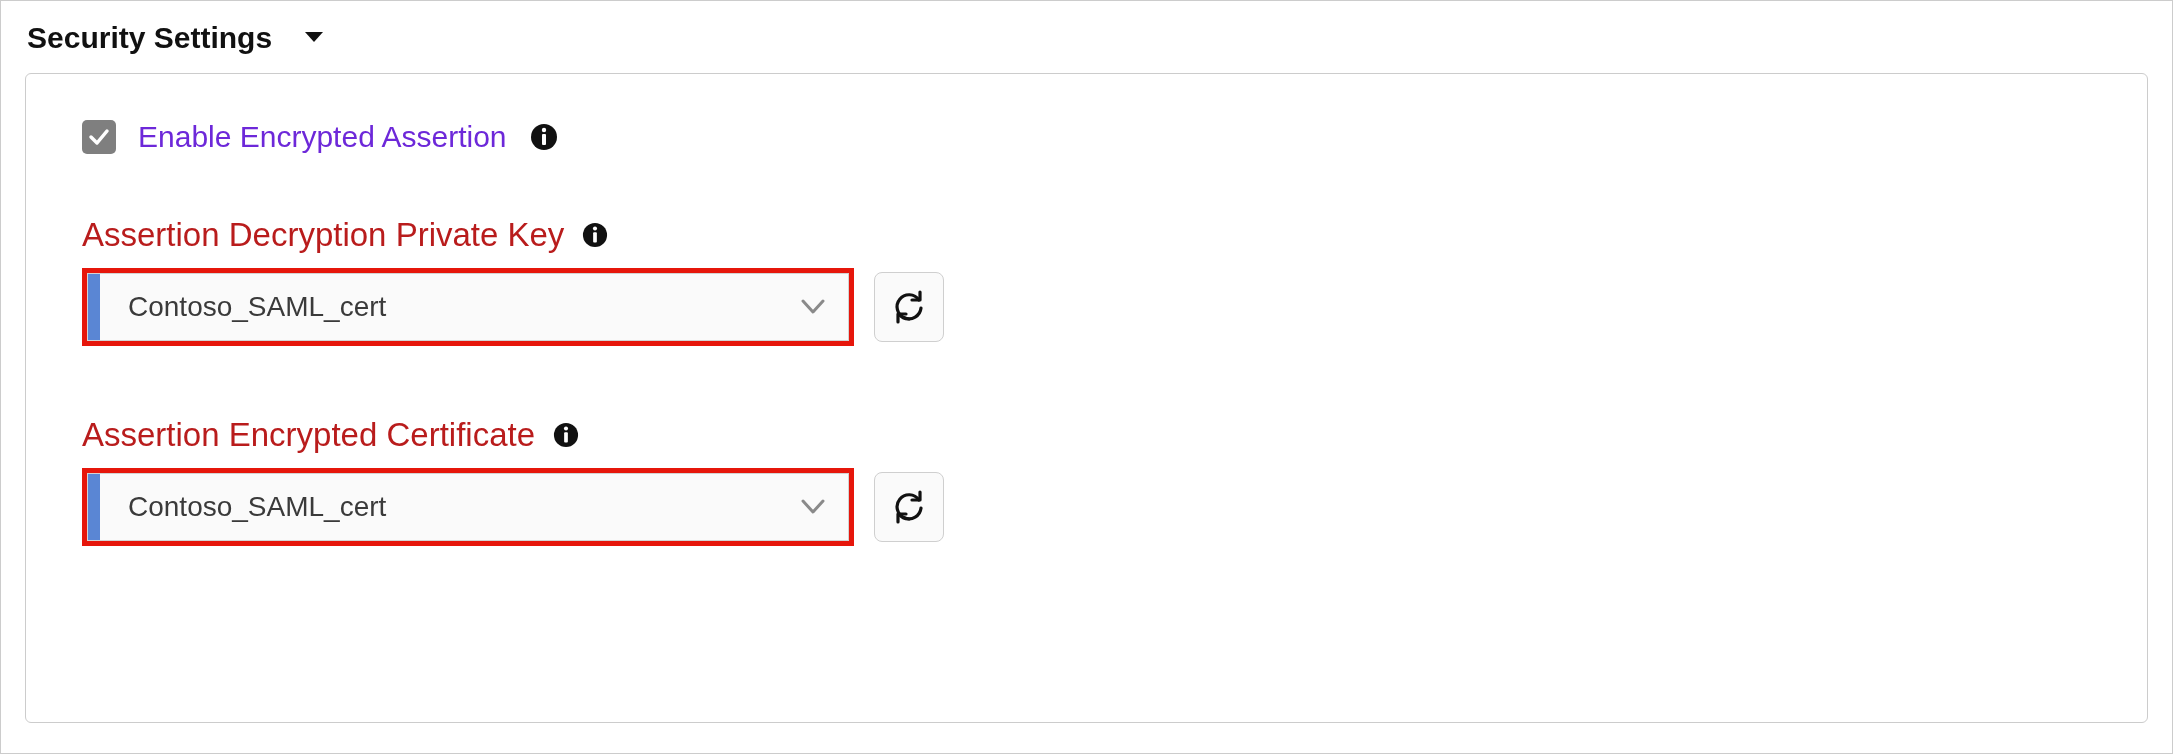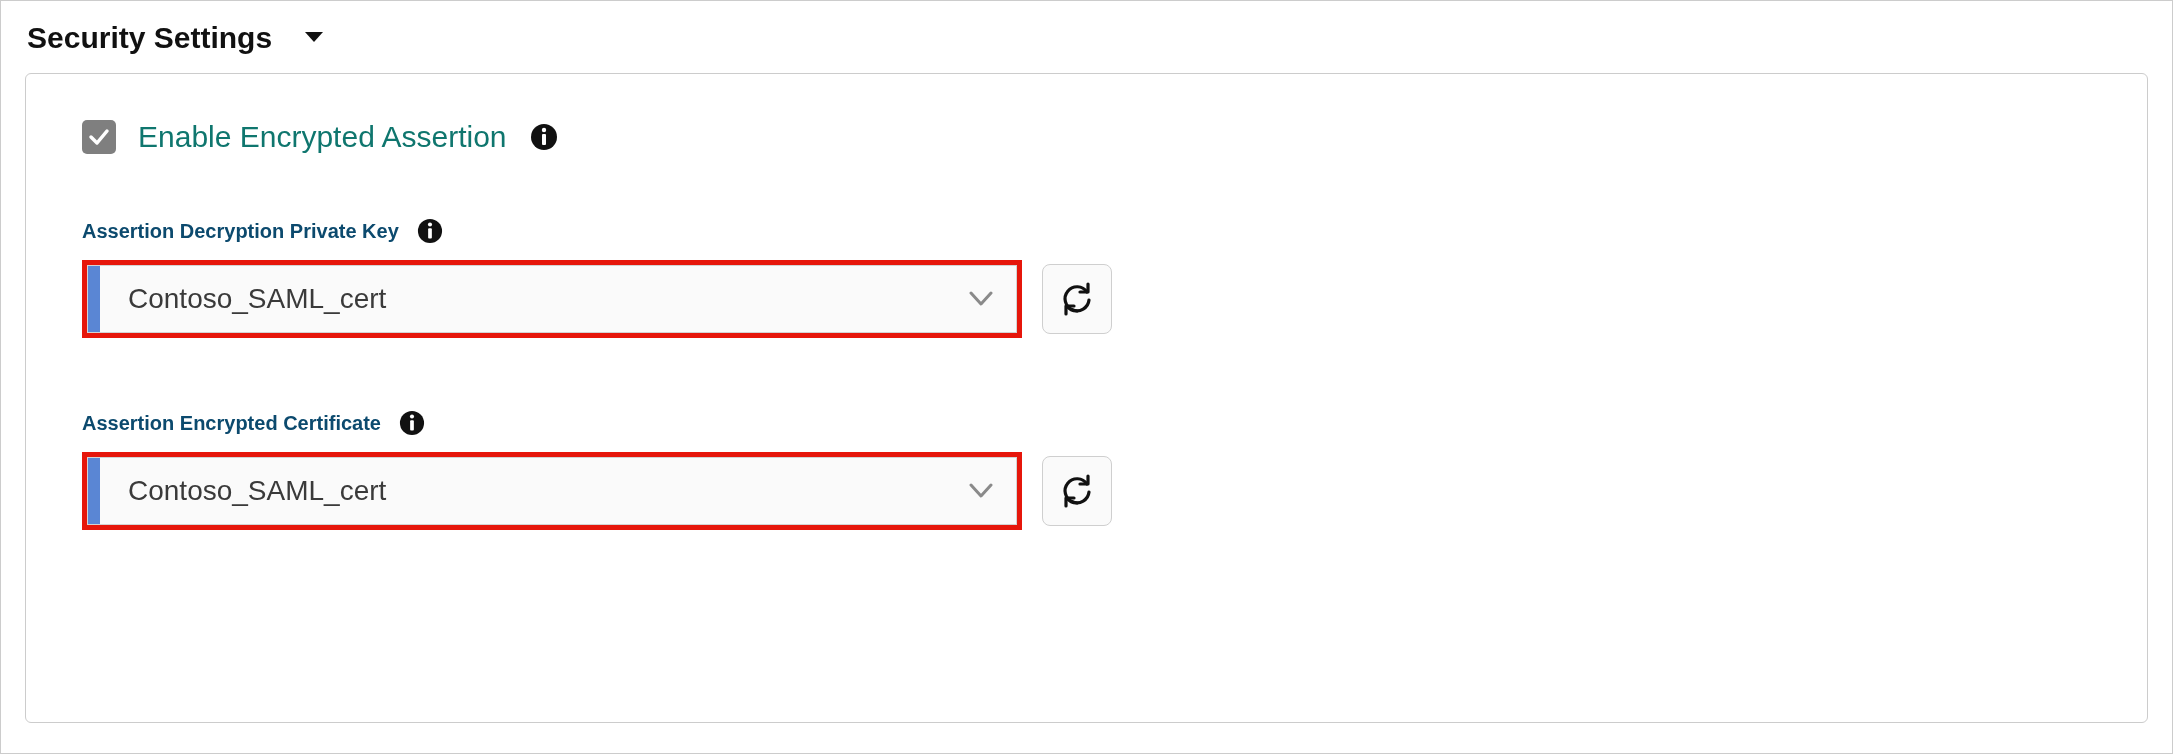--- a/index.html
+++ b/index.html
@@ -50,53 +50,53 @@
     border-radius: 5px;
     background: #7f7f7f;
     display: inline-flex;
     align-items: center;
     justify-content: center;
     cursor: pointer;
   }
   .checkbox svg { display: block; }
   .checkbox-label {
     font-size: 30px;
-    color: #0f766e;
+    color: #6d28d9;
   }
   .info-icon {
     display: inline-flex;
     align-items: center;
     justify-content: center;
     width: 30px;
     height: 30px;
   }
   .field-label-row {
     display: flex;
     align-items: center;
     gap: 16px;
     margin-bottom: 14px;
   }
   .field-label {
-    font-size: 20px;
-    font-weight: 700;
-    color: #0c4a6e;
+    font-size: 33px;
+    font-weight: 400;
+    color: #b91c1c;
   }
   .field-row {
     display: flex;
     align-items: center;
     gap: 20px;
     margin-bottom: 70px;
   }
   .select-highlight {
     border: 5px solid #e6160b;
     padding: 0;
     display: inline-block;
   }
   .select-box {
-    width: 930px;
+    width: 762px;
     height: 68px;
     background: #fafafa;
     border: 1px solid #d3d3d3;
     display: flex;
     align-items: stretch;
     cursor: pointer;
   }
   .select-accent {
     width: 12px;
     background: #5a86d4;

